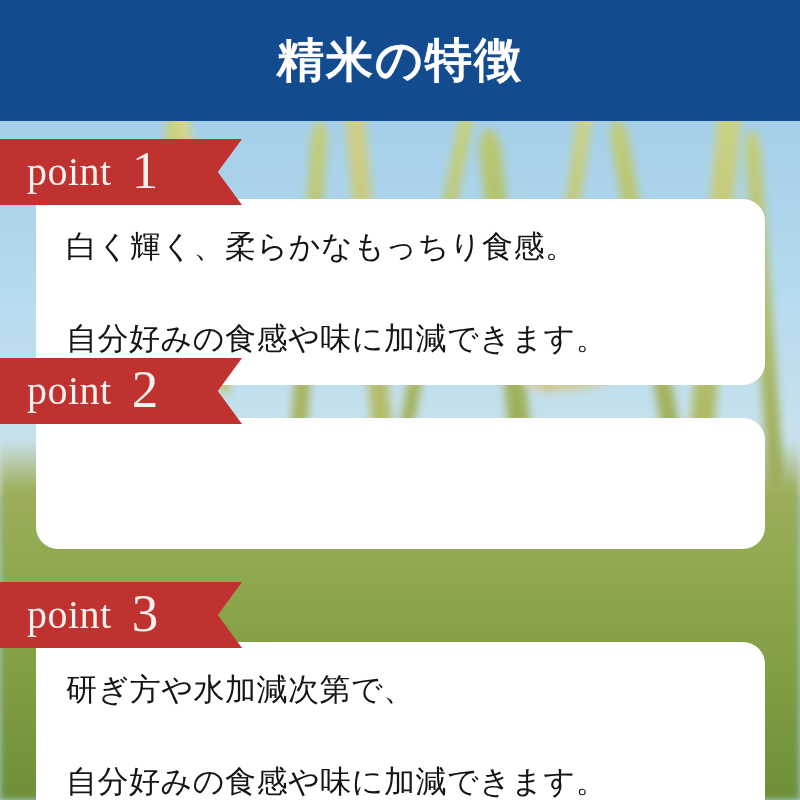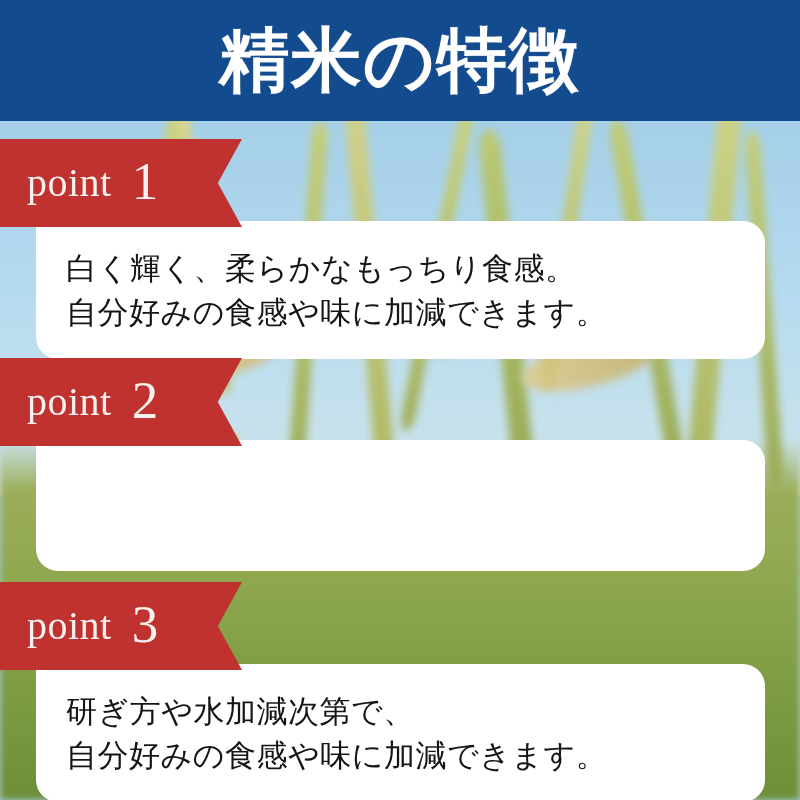--- a/index.html
+++ b/index.html
@@ -71,21 +71,21 @@
     width: 800px;
     height: 121px;
     background: #134b8f;
     display: flex;
     align-items: center;
     justify-content: center;
     z-index: 10;
   }
   .header-title {
     color: #ffffff;
-    font-size: 70px;
+    font-size: 47px;
     font-weight: 700;
     letter-spacing: 2px;
     line-height: 1;
     text-shadow: 0 0 1px rgba(255,255,255,.4);
     white-space: nowrap;
   }
 
   
   .point-block {
     position: absolute;
@@ -93,21 +93,21 @@
     width: 800px;
     z-index: 5;
   }
   #point-1 { top: 139px; }
   #point-2 { top: 358px; }
   #point-3 { top: 582px; }
 
   .ribbon {
     position: relative;
     width: 242px;
-    height: 88px;
+    height: 66px;
     background: #c0322f;
     z-index: 3;
     -webkit-clip-path: polygon(0 0, 100% 0, 90% 50%, 100% 100%, 0 100%);
     clip-path: polygon(0 0, 100% 0, 90% 50%, 100% 100%, 0 100%);
     display: flex;
     align-items: center;
     box-sizing: border-box;
     padding-left: 27px;
   }
   .ribbon-word {
@@ -134,20 +134,21 @@
     width: 729px;
     min-height: 131px;
     background: #ffffff;
     border-radius: 22px;
     box-sizing: border-box;
     padding: 26px 30px 24px 30px;
     z-index: 2;
     display: flex;
     flex-direction: column;
     justify-content: center;
+    gap: 48px;
   }
   
   .card::before {
     content: "";
     position: absolute;
     left: 0; top: 0;
     width: 40px; height: 24px;
     background: #ffffff;
   }
 

